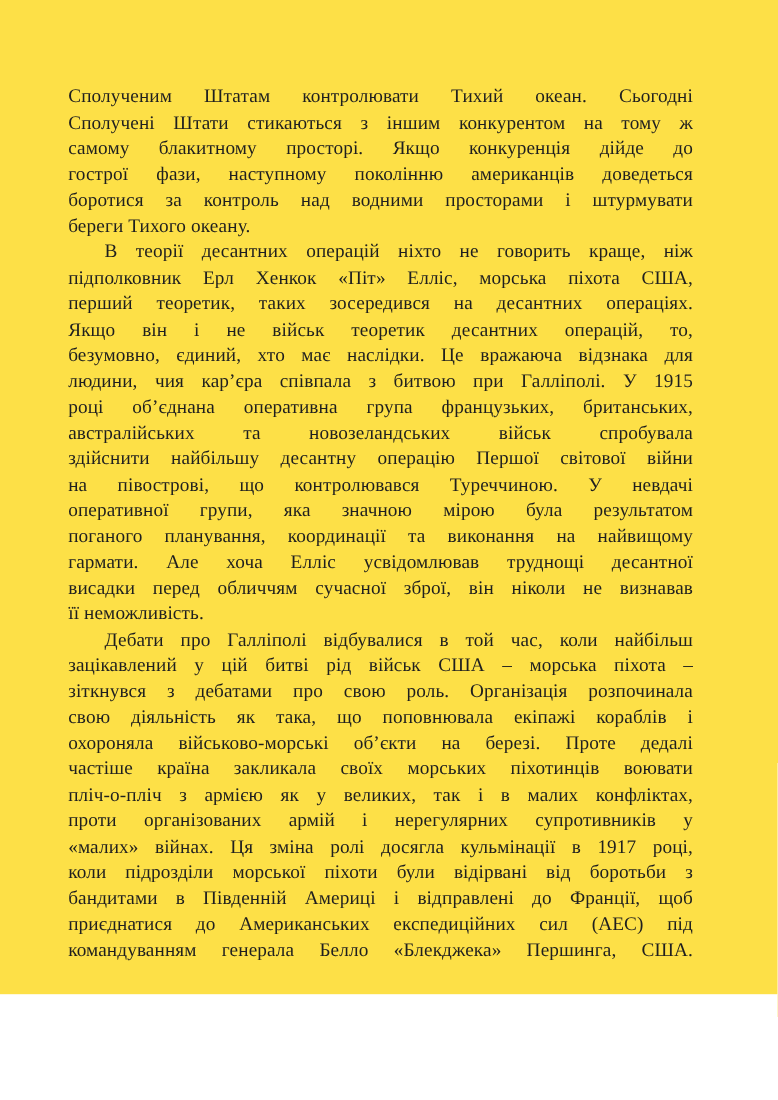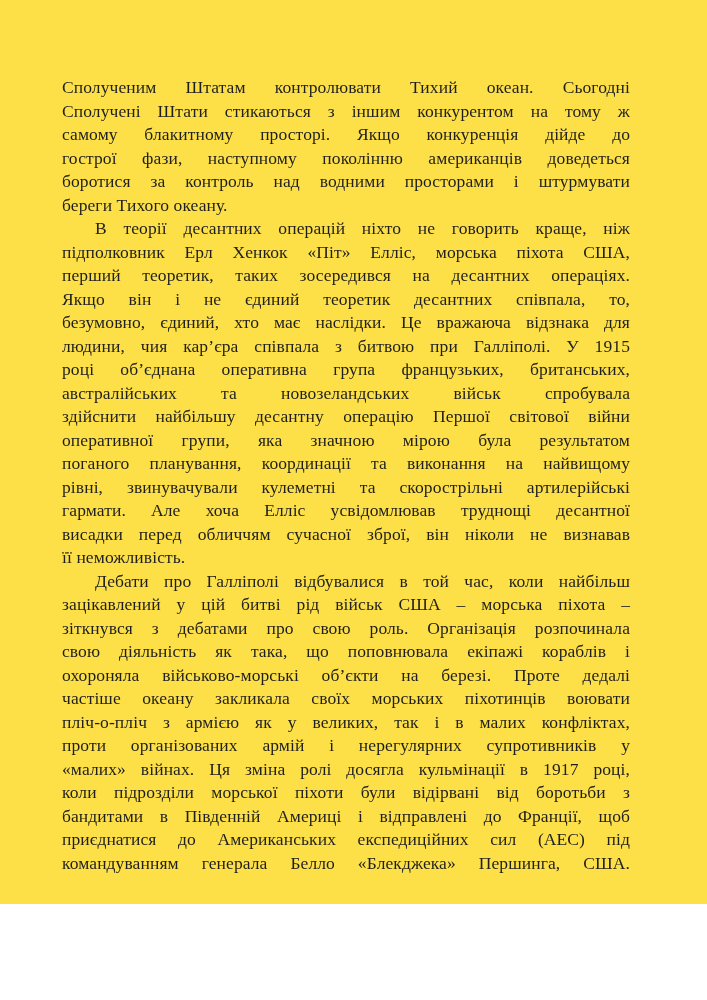--- a/index.html
+++ b/index.html
@@ -60,40 +60,40 @@
         <div class="line">Сполучені Штати стикаються з іншим конкурентом на тому ж</div>
         <div class="line">самому блакитному просторі. Якщо конкуренція дійде до</div>
         <div class="line">гострої фази, наступному поколінню американців доведеться</div>
         <div class="line">боротися за контроль над водними просторами і штурмувати</div>
         <div class="line line-last">береги Тихого океану.</div>
       </div>
       <div class="paragraph">
         <div class="line indent">В теорії десантних операцій ніхто не говорить краще, ніж</div>
         <div class="line">підполковник Ерл Хенкок «Піт» Елліс, морська піхота США,</div>
         <div class="line">перший теоретик, таких зосередився на десантних операціях.</div>
-        <div class="line">Якщо він і не єдиний теоретик десантних співпала, то,</div>
+        <div class="line">Якщо він і не військ теоретик десантних операцій, то,</div>
         <div class="line">безумовно, єдиний, хто має наслідки. Це вражаюча відзнака для</div>
         <div class="line">людини, чия кар’єра співпала з битвою при Галліполі. У 1915</div>
         <div class="line">році об’єднана оперативна група французьких, британських,</div>
         <div class="line">австралійських та новозеландських військ спробувала</div>
         <div class="line">здійснити найбільшу десантну операцію Першої світової війни</div>
+        <div class="line">на півострові, що контролювався Туреччиною. У невдачі</div>
         <div class="line">оперативної групи, яка значною мірою була результатом</div>
         <div class="line">поганого планування, координації та виконання на найвищому</div>
-        <div class="line">рівні, звинувачували кулеметні та скорострільні артилерійські</div>
         <div class="line">гармати. Але хоча Елліс усвідомлював труднощі десантної</div>
         <div class="line">висадки перед обличчям сучасної зброї, він ніколи не визнавав</div>
         <div class="line line-last">її неможливість.</div>
       </div>
       <div class="paragraph">
         <div class="line indent">Дебати про Галліполі відбувалися в той час, коли найбільш</div>
         <div class="line">зацікавлений у цій битві рід військ США – морська піхота –</div>
         <div class="line">зіткнувся з дебатами про свою роль. Організація розпочинала</div>
         <div class="line">свою діяльність як така, що поповнювала екіпажі кораблів і</div>
         <div class="line">охороняла військово-морські об’єкти на березі. Проте дедалі</div>
-        <div class="line">частіше океану закликала своїх морських піхотинців воювати</div>
+        <div class="line">частіше країна закликала своїх морських піхотинців воювати</div>
         <div class="line">пліч-о-пліч з армією як у великих, так і в малих конфліктах,</div>
         <div class="line">проти організованих армій і нерегулярних супротивників у</div>
         <div class="line">«малих» війнах. Ця зміна ролі досягла кульмінації в 1917 році,</div>
         <div class="line">коли підрозділи морської піхоти були відірвані від боротьби з</div>
         <div class="line">бандитами в Південній Америці і відправлені до Франції, щоб</div>
         <div class="line">приєднатися до Американських експедиційних сил (АЕС) під</div>
         <div class="line">командуванням генерала Белло «Блекджека» Першинга, США.</div>
       </div>
     </div>
   <div class="page-number">8</div>

